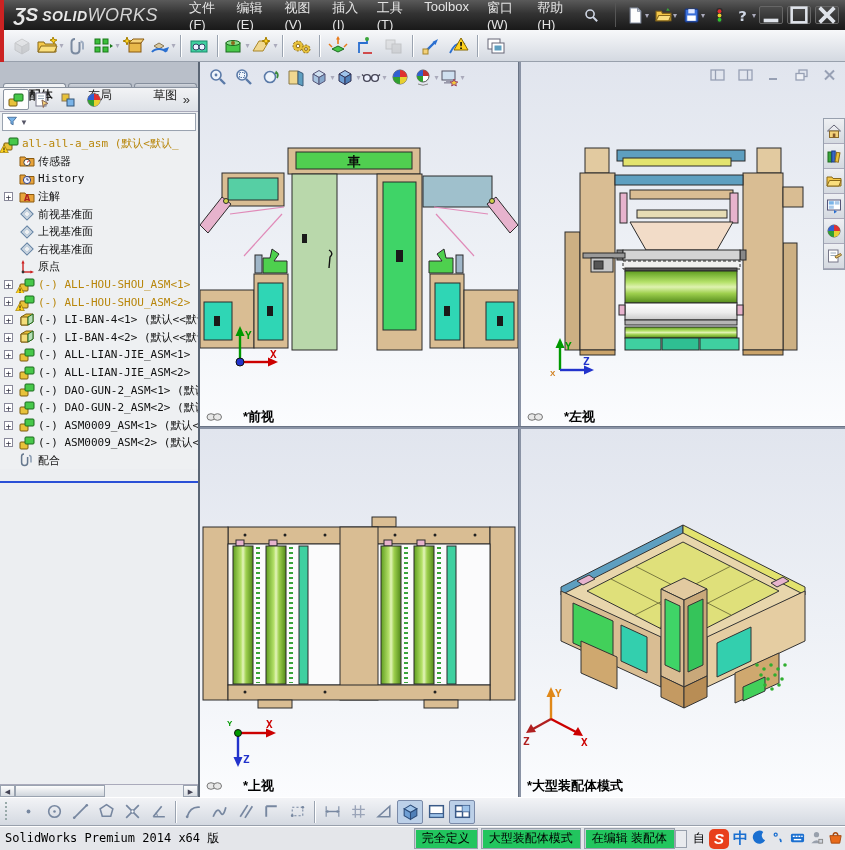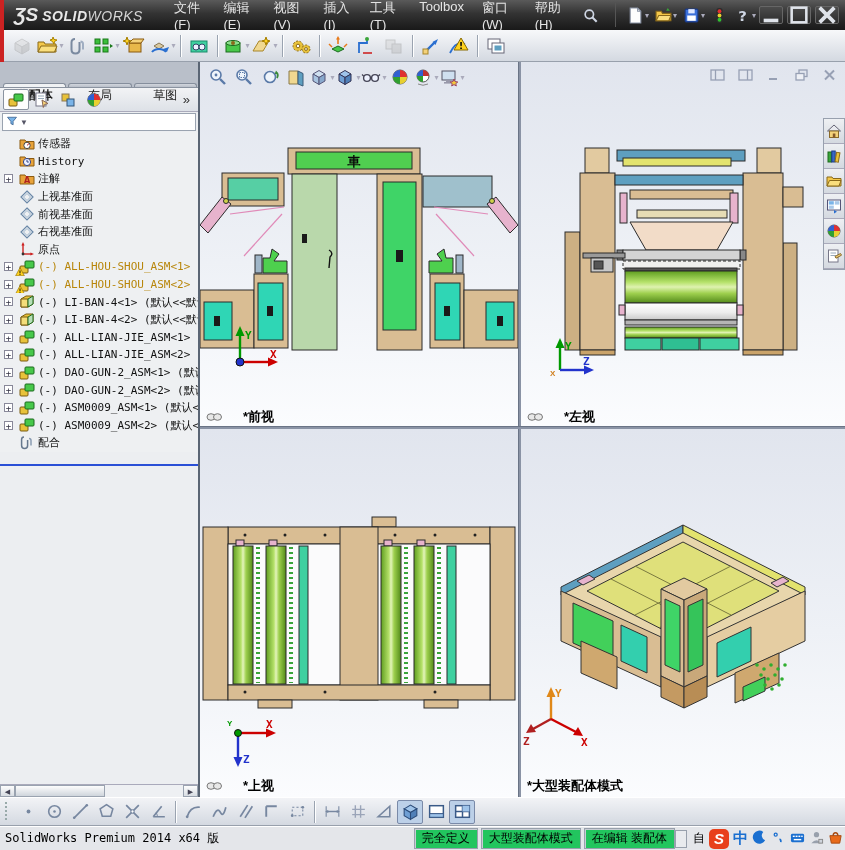--- a/index.html
+++ b/index.html
@@ -4,21 +4,21 @@
 <style>
 *{margin:0;padding:0;box-sizing:border-box}
 html,body{width:845px;height:850px;overflow:hidden;font-family:"Liberation Sans","DejaVu Sans",sans-serif}
 .app{position:relative;width:775px;height:850px;background:#d6dae2;outline:1px solid #777}
 
 .titlebar{position:absolute;left:0;top:0;width:845px;height:30px;background:linear-gradient(#5a5a5a 0%,#333 45%,#191919 100%);display:flex;align-items:center;color:#e8e8e8}
 .red-strip{position:absolute;left:0;top:0;width:4px;height:62px;background:#cc2222;z-index:30}
 .logo{display:flex;align-items:baseline;margin-left:14px;font-style:italic;white-space:nowrap}
 .logo .mark{font-size:19px;font-weight:bold;margin-right:4px}
 .logo .lb{font-size:14px;font-weight:bold;letter-spacing:.5px}
-.logo .ll{font-size:14px;font-weight:normal;letter-spacing:.5px;color:#d4d4d4}
+.logo .ll{font-size:18px;font-weight:normal;letter-spacing:.5px;color:#d4d4d4}
 .menus{display:flex;margin-left:22px}
 .menu-item{font-size:13px;padding:2px 9px;color:#e4e4e4;cursor:default}
 .tb-search{width:20px;height:20px;margin:0 6px;display:flex;align-items:center}
 .qat{display:flex;align-items:center;margin-left:10px;border-left:1px solid #555;padding-left:8px;height:24px}
 .qbtn{display:flex;align-items:center;padding:0 3px}
 .qbtn svg{width:17px;height:17px}
 .dd::after{content:"▾";font-size:8px;color:#aab;margin-left:1px}
 .winctl{display:flex;margin-left:auto;margin-right:6px;gap:4px}
 .wbtn{width:24px;height:18px;display:flex;align-items:center;justify-content:center;color:#d9dce4;font-size:11px;border:1px solid #666;background:linear-gradient(#4c4c4c,#2c2c2c);border-radius:2px}
 
@@ -342,20 +342,34 @@
         </span>
         <span class="mgr-chevron">»</span>
       </div>
     <div class="filter-row" id="filter-row">
       <span id="filter-icon"><svg viewBox="0 0 16 16">
             <polygon points="2,3 14,3 9.5,8.5 9.5,13 6.5,11.5 6.5,8.5" fill="#7ab4e8" stroke="#335a88"></polygon>
           </svg></span>
       <span class="fdd">▼</span>
     </div>
     <div class="tree" id="tree">
+        <div class="trow top">
+          <span class="tic">
+            <svg viewBox="0 0 16 16">
+              <rect x="1" y="7" width="8" height="7" rx="1" fill="#e8c23a" stroke="#7a5c10"></rect>
+              <rect x="6" y="2" width="9" height="7" rx="1" fill="#47c84a" stroke="#1d6b1f"></rect>
+            </svg>
+            <span class="twarn"><svg viewBox="0 0 16 16">
+                <polygon points="8,1 15,14 1,14" fill="#ffd21e" stroke="#886a00"></polygon>
+                <rect x="7.2" y="5.5" width="1.6" height="4.5" fill="#111"></rect>
+                <rect x="7.2" y="11" width="1.6" height="1.6" fill="#111"></rect>
+              </svg></span>
+          </span>
+          <span class="tlabel gold">all-all-a_asm (默认&lt;默认_</span>
+        </div>
         <div class="trow">
           <span class="tic">
             <svg viewBox="0 0 16 16">
               <path d="M1 13V4h5l1 1.5h8V13z" fill="#e8a33a" stroke="#8a5a10"></path>
               <circle cx="8" cy="9.4" r="3.2" fill="#fff" stroke="#444"></circle>
               <line x1="8" y1="9.4" x2="10" y2="7.6" stroke="#c22"></line>
             </svg>
           </span>
           <span class="tlabel">传感器</span>
         </div>
@@ -379,30 +393,30 @@
           </span>
           <span class="tlabel">注解</span>
         </div>
         <div class="trow">
           <span class="tic">
             <svg viewBox="0 0 16 16">
               <polygon points="8,2 14,8 8,14 2,8" fill="none" stroke="#6a88a8" stroke-width="1.2"></polygon>
               <polygon points="8,4.5 11.5,8 8,11.5 4.5,8" fill="none" stroke="#9ab4cc"></polygon>
             </svg>
           </span>
-          <span class="tlabel">上视基准面</span>
+          <span class="tlabel">前视基准面</span>
         </div>
         <div class="trow">
           <span class="tic">
             <svg viewBox="0 0 16 16">
               <polygon points="8,2 14,8 8,14 2,8" fill="none" stroke="#6a88a8" stroke-width="1.2"></polygon>
               <polygon points="8,4.5 11.5,8 8,11.5 4.5,8" fill="none" stroke="#9ab4cc"></polygon>
             </svg>
           </span>
-          <span class="tlabel">前视基准面</span>
+          <span class="tlabel">上视基准面</span>
         </div>
         <div class="trow">
           <span class="tic">
             <svg viewBox="0 0 16 16">
               <polygon points="8,2 14,8 8,14 2,8" fill="none" stroke="#6a88a8" stroke-width="1.2"></polygon>
               <polygon points="8,4.5 11.5,8 8,11.5 4.5,8" fill="none" stroke="#9ab4cc"></polygon>
             </svg>
           </span>
           <span class="tlabel">右视基准面</span>
         </div>

